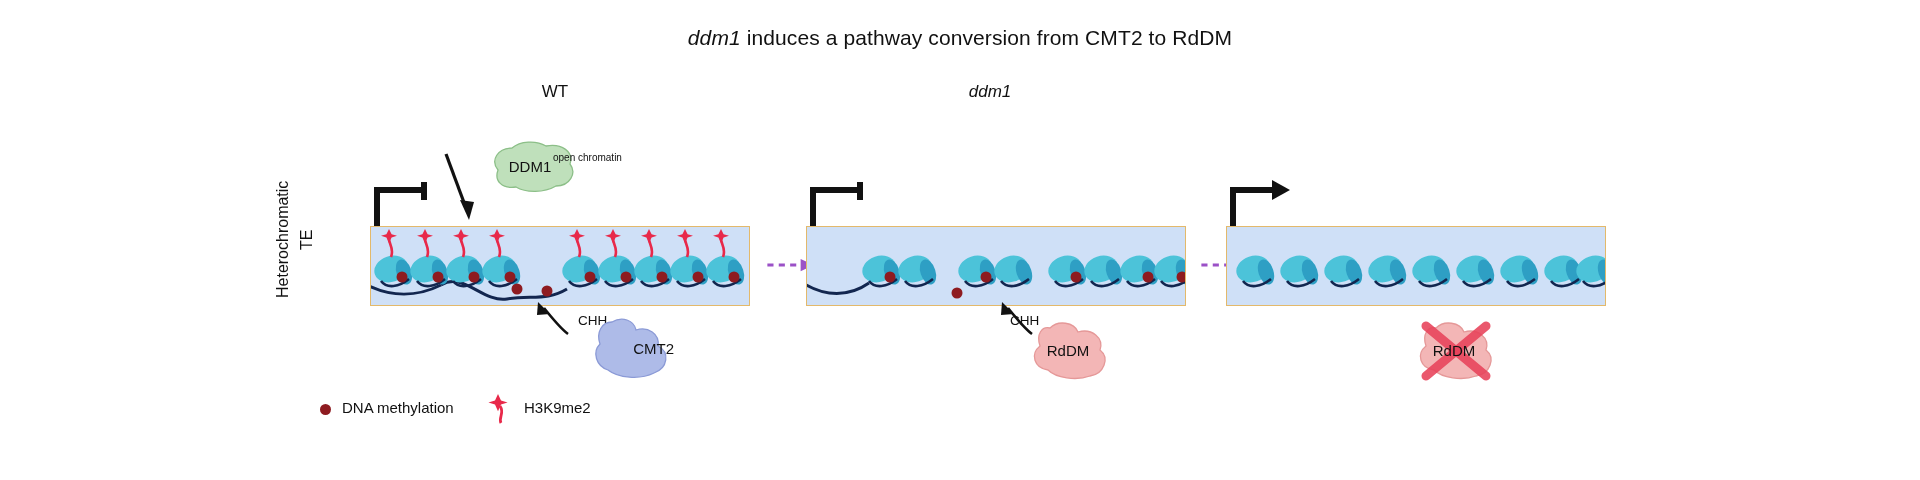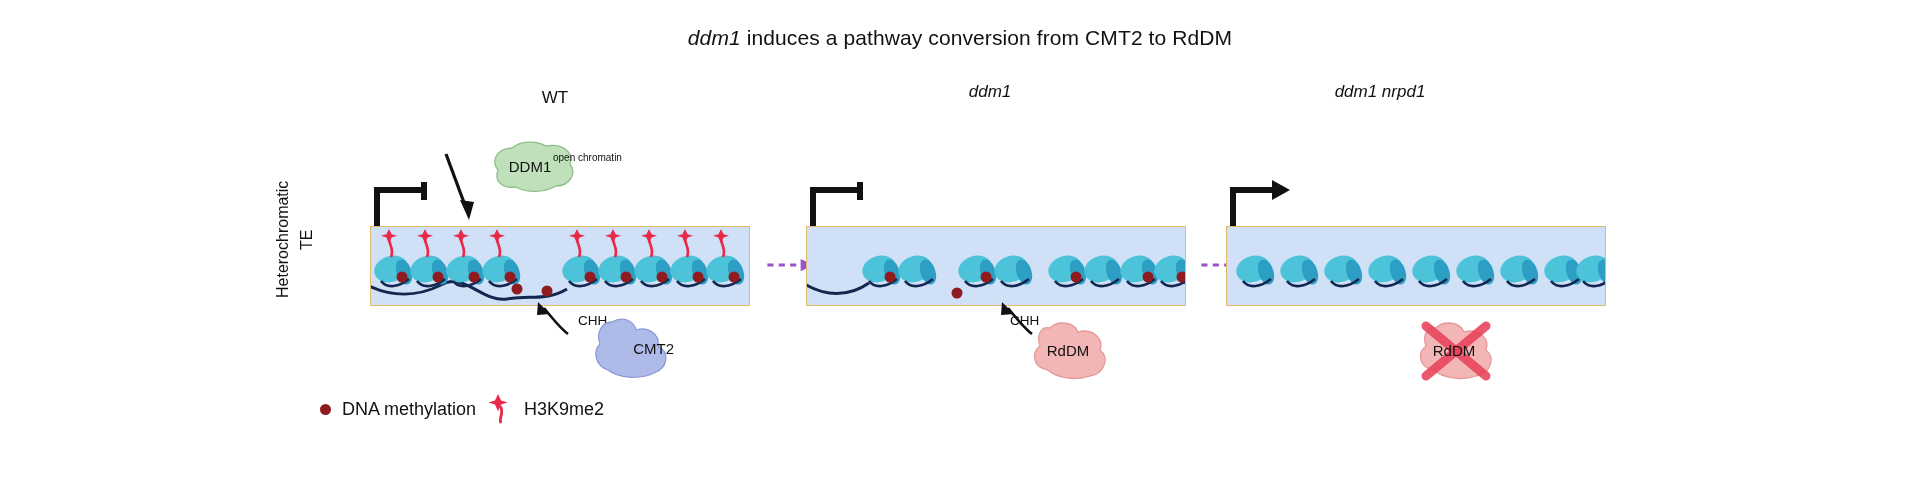--- a/index.html
+++ b/index.html
@@ -45,44 +45,43 @@
   
   .conn{position:absolute;height:14px;}
 
   
   .blob-label{
     position:absolute;font-size:15px;color:#111;white-space:nowrap;
   }
 
   .small-note{position:absolute;font-size:10px;color:#111;white-space:nowrap;}
 
-  .legend{position:absolute;font-size:18px;color:#111;white-space:nowrap;}
+  .legend{position:absolute;font-size:15px;color:#111;white-space:nowrap;}
   .legend-dot{
     position:absolute;width:11px;height:11px;border-radius:50%;background:#8e1b20;
   }
 
   svg{display:block;overflow:visible;}
 </style>
 </head>
 <body>
 
 <div class="stage">
 
   <div class="title">
     <span class="it">ddm1</span><span> induces a pathway conversion from CMT2 to RdDM</span>
   </div>
 
   <div class="axis-cap">
     <span class="l1">Heterochromatic</span>
     <span class="l2">TE</span>
   </div>
 
-  <div class="panel-label" style="left:490px;top:88px;width:130px;">WT</div>
+  <div class="panel-label" style="left:490px;top:82px;width:130px;">WT</div>
   <div class="panel-label it" style="left:900px;top:82px;width:180px;">ddm1</div>
-  <div class="panel-label it" style="left:1240px;top:82px;width:280px;">ddm1 nrpd1</div>
 
   <svg class="glyph" style="left:482px;top:140px;" width="96" height="54" viewBox="0 0 96 54">
     <path d="M16,30 C8,20 16,8 30,8 C38,1 54,0 64,6 C80,3 92,12 88,24
              C95,33 88,46 74,46 C62,53 44,53 34,47 C20,49 12,41 16,30 Z" fill="#bfe0bb" stroke="#8cbf88" stroke-width="1.3"></path>
   </svg>
   <div class="blob-label" style="left:482px;top:158px;width:96px;text-align:center;">DDM1</div>
 
   <svg class="glyph" style="left:436px;top:150px;" width="130" height="82" viewBox="0 0 130 82">
     <path d="M10,4 L30,58" stroke="#111" stroke-width="3.2" fill="none"></path>
     <path d="M33,70 L24,50 L38,52 Z" fill="#111"></path>

